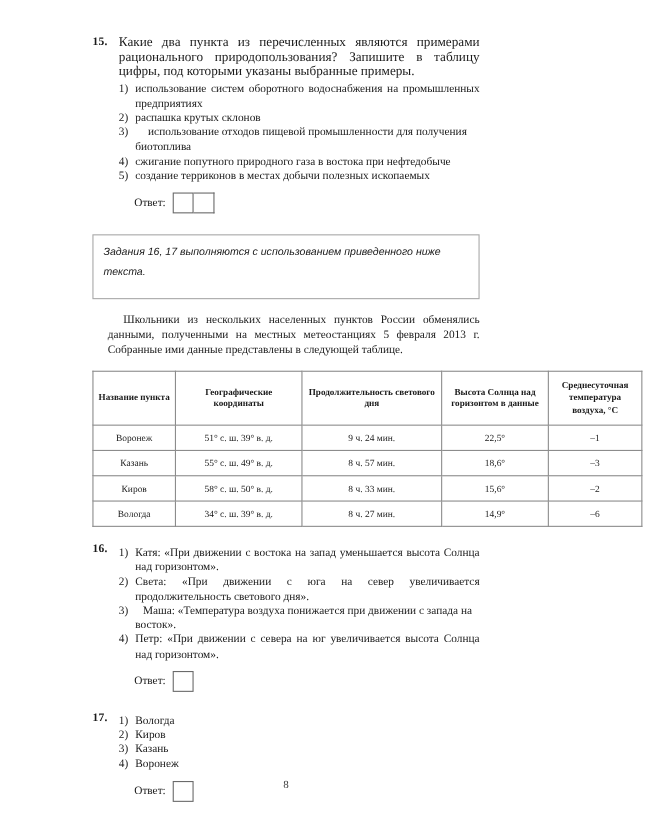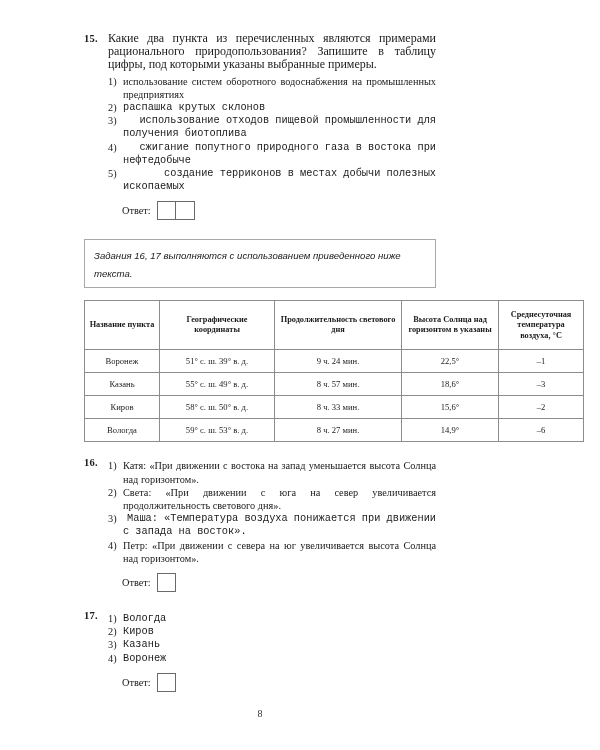--- a/index.html
+++ b/index.html
@@ -64,22 +64,21 @@
   }
   .opt-mark {
     flex: 0 0 15px;
   }
   .opt-text {
     flex: 1 1 auto;
     text-align: justify;
     text-align-last: left;
   }
   .opt-text.nojust {
-    text-align: right;
-    font-family: Liberation Mono, monospace;
+    text-align: center;
   }
 
   
   .answer-row {
     display: flex;
     align-items: center;
     margin-top: 8px;
     margin-left: 14px;
   }
   .answer-label {
@@ -96,21 +95,21 @@
     box-sizing: border-box;
   }
   .answer-box + .answer-box {
     border-left: none;
   }
 
   
   .note-box {
     margin-top: 19px;
     border: 1px solid #a8a8a8;
-    padding: 5px 9px 6px 9px;
+    padding: 5px 9px 16px 9px;
     box-sizing: border-box;
   }
   .note-text {
     font-family: "Liberation Sans", sans-serif;
     font-style: italic;
     font-size: 9.6px;
     line-height: 12px;
     color: #1a1a1a;
   }
 
@@ -213,28 +212,29 @@
           <span class="answer-box"></span>
         </span>
       </div>
     </div>
   </div>
 
   <div class="note-box">
     <span class="note-text">Задания 16, 17 выполняются с использованием приведенного ниже текста.</span>
   </div>
 
+  <p class="intro">Школьники из нескольких населенных пунктов России обменялись данными, полученными на местных метеостанциях 5 февраля 2013 г. Собранные ими дан­ные представлены в следующей таблице.</p>
 
   <table class="data">
     <thead>
       <tr>
         <th class="col-a">Название пункта</th>
         <th class="col-b">Географические координаты</th>
         <th class="col-c">Продолжительность светового дня</th>
-        <th class="col-d">Высота Солнца над горизонтом в указаны</th>
+        <th class="col-d">Высота Солнца над горизонтом в данные</th>
         <th class="col-e">Среднесуточная температура воздуха, °С</th>
       </tr>
     </thead>
     <tbody>
       <tr>
         <td class="city">Воронеж</td>
         <td>51° с. ш. 39° в. д.</td>
         <td>9 ч. 24 мин.</td>
         <td>22,5°</td>
         <td>–1</td>
@@ -248,21 +248,21 @@
       </tr>
       <tr>
         <td class="city">Киров</td>
         <td>58° с. ш. 50° в. д.</td>
         <td>8 ч. 33 мин.</td>
         <td>15,6°</td>
         <td>–2</td>
       </tr>
       <tr>
         <td class="city">Вологда</td>
-        <td>59° с. ш. 53° в. д.</td>
+        <td>34° с. ш. 39° в. д.</td>
         <td>8 ч. 27 мин.</td>
         <td>14,9°</td>
         <td>–6</td>
       </tr>
     </tbody>
   </table>
 
   <div class="question q16-wrap">
     <div class="q-num">16.</div>
     <div class="q-body">

